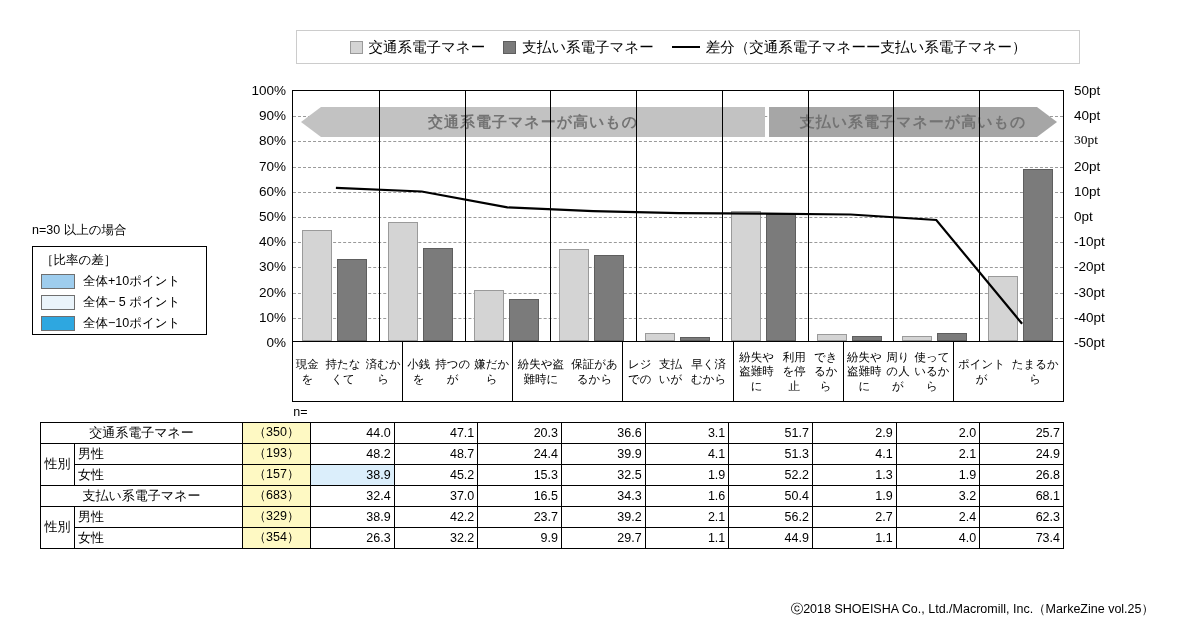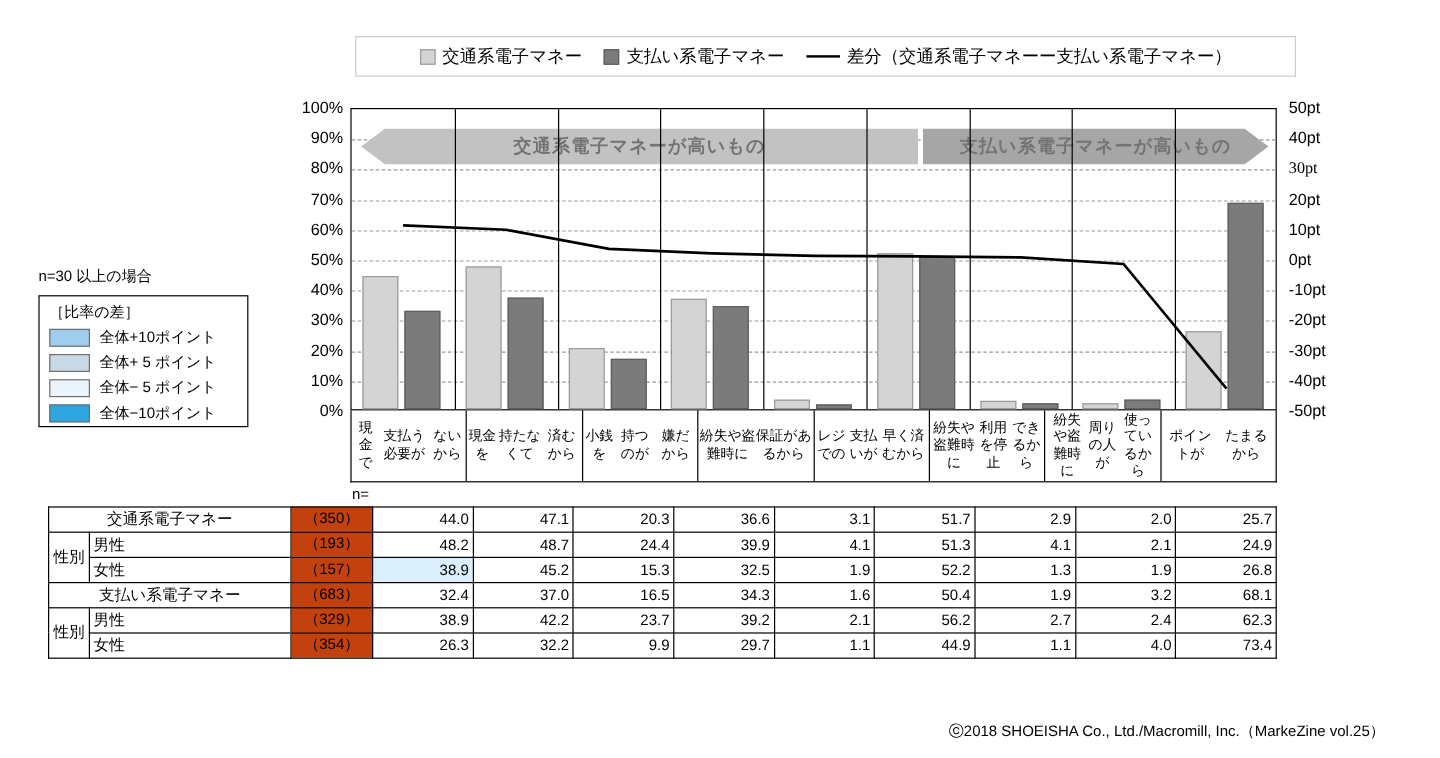--- a/index.html
+++ b/index.html
@@ -53,21 +53,21 @@
   }
   .xlabel:last-child { border-right:none; }
 
   
   .table-wrap { position:absolute; left:40px; top:402px; width:1024px; }
   table.data { border-collapse:collapse; width:100%; table-layout:fixed; font-size:12.5px; }
   table.data td, table.data th { border:1px solid #000; padding:1px 3px; height:20px; }
   td.rowlabel { text-align:center; font-size:13px; white-space:nowrap; }
   td.genderlabel { text-align:left; width:34px; font-size:13px; }
   td.catname { text-align:center; font-size:13px; }
-  td.nval { text-align:center; width:68px; background:#c2410c; font-size:12.5px; }
+  td.nval { text-align:center; width:68px; background:#fef9c3; font-size:12.5px; }
   td.num { text-align:right; padding-right:7px; font-size:12.5px; }
   td.hl { background:#dbeefb; }
   .dashed-bottom { border-bottom:1px dashed #000 !important; }
   .nhead { text-align:right; font-size:12.5px; border:none !important; padding-right:7px; }
 
   
   .ratio-box { position:absolute; left:32px; top:246px; width:175px; border:1px solid #000; background:#fff; }
   .ratio-title { font-size:12.5px; padding:5px 8px 2px 8px; }
   .ratio-row { display:flex; align-items:center; gap:8px; padding:2px 8px; }
   .ratio-row .sw { width:34px; height:15px; border:1px solid #6f6f6f; }
@@ -196,25 +196,20 @@
       <div style="position: absolute; top: 0px; bottom: 0px; width: 0px; border-left: 1px solid rgb(0, 0, 0); left: 343.111px;"></div>
       <div style="position: absolute; top: 0px; bottom: 0px; width: 0px; border-left: 1px solid rgb(0, 0, 0); left: 428.889px;"></div>
       <div style="position: absolute; top: 0px; bottom: 0px; width: 0px; border-left: 1px solid rgb(0, 0, 0); left: 514.667px;"></div>
       <div style="position: absolute; top: 0px; bottom: 0px; width: 0px; border-left: 1px solid rgb(0, 0, 0); left: 600.444px;"></div>
       <div style="position: absolute; top: 0px; bottom: 0px; width: 0px; border-left: 1px solid rgb(0, 0, 0); left: 686.222px;"></div>
     </div>
 </div>
 
 <div class="xlabels" id="xlabels">
     <div class="xlabel">
-      <div>現金で</div>
-      <div>支払う必要が</div>
-      <div>ないから</div>
-    </div>
-    <div class="xlabel">
       <div>現金を</div>
       <div>持たなくて</div>
       <div>済むから</div>
     </div>
     <div class="xlabel">
       <div>小銭を</div>
       <div>持つのが</div>
       <div>嫌だから</div>
     </div>
     <div class="xlabel">
@@ -242,24 +237,20 @@
     </div>
   </div>
 
 <div class="nnote">n=30 以上の場合</div>
 <div class="ratio-box">
   <div class="ratio-title">［比率の差］</div>
   <div id="ratiorows">
       <div class="ratio-row">
         <span class="sw" style="background: rgb(158, 205, 238);"></span>
         <span class="lbl">全体+10ポイント</span>
-      </div>
-      <div class="ratio-row">
-        <span class="sw" style="background: rgb(201, 217, 230);"></span>
-        <span class="lbl">全体+ 5 ポイント</span>
       </div>
       <div class="ratio-row">
         <span class="sw" style="background: rgb(234, 244, 251);"></span>
         <span class="lbl">全体− 5 ポイント</span>
       </div>
       <div class="ratio-row">
         <span class="sw" style="background: rgb(46, 167, 224);"></span>
         <span class="lbl">全体−10ポイント</span>
       </div>
     </div>

